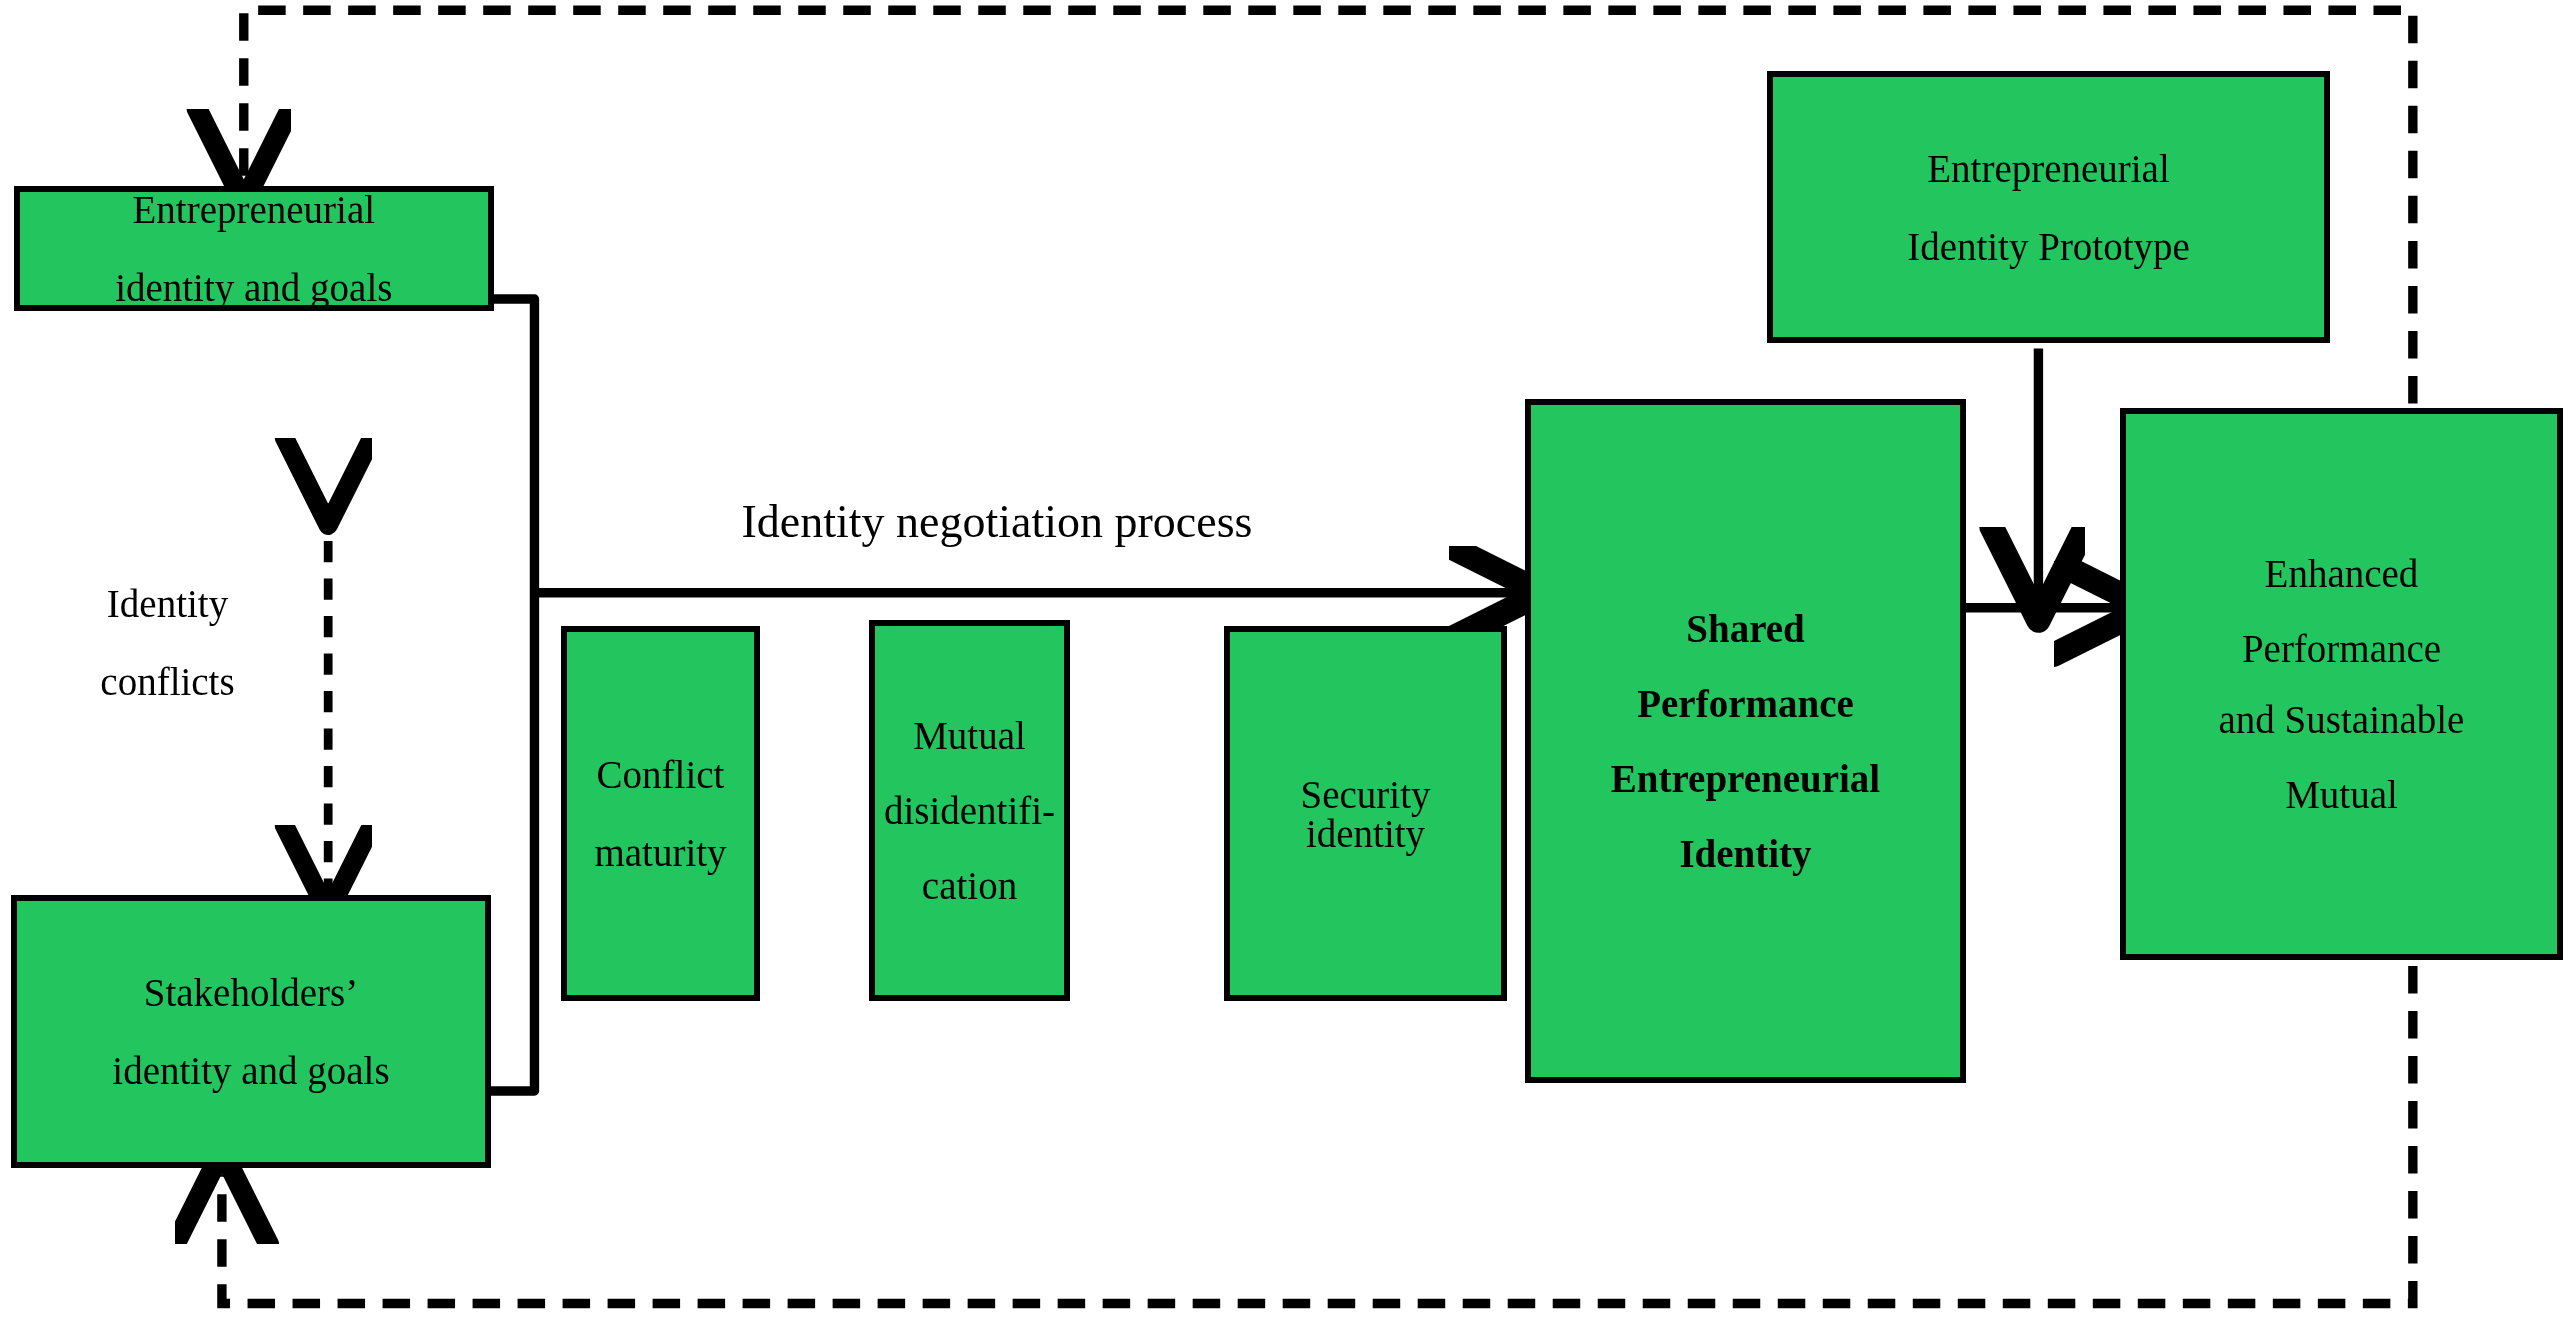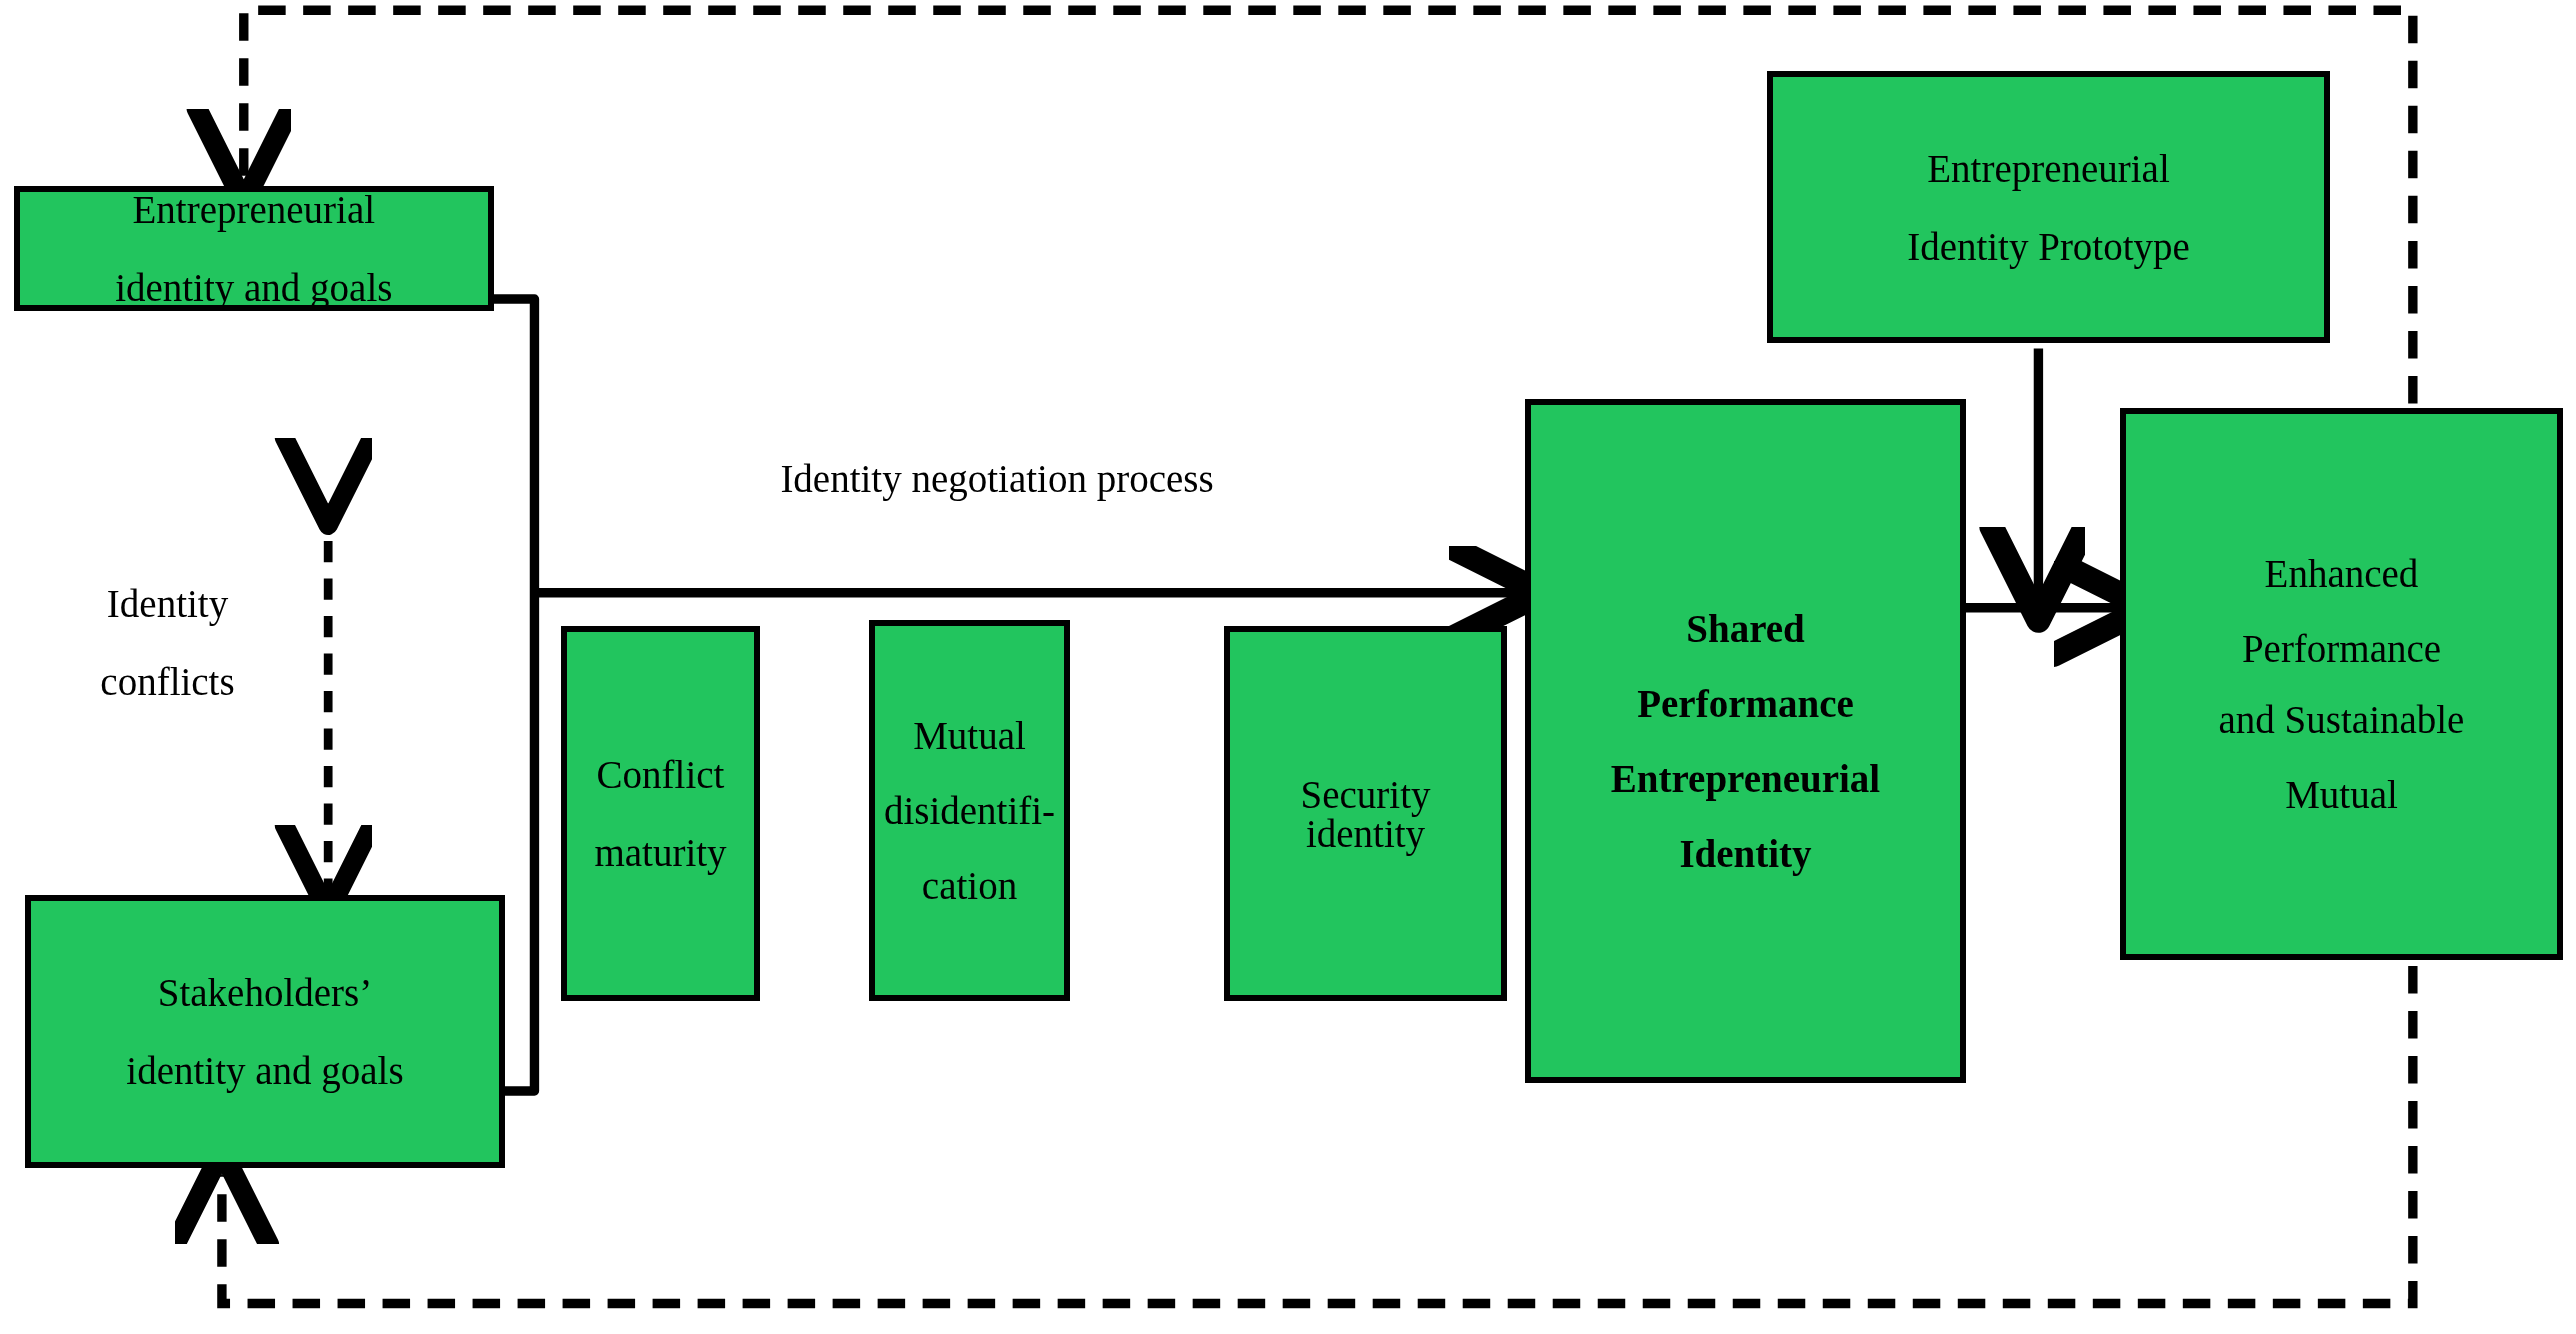--- a/index.html
+++ b/index.html
@@ -82,21 +82,21 @@
     <g fill="none" stroke="#000" stroke-width="15" stroke-dasharray="44 28">
       <path d="M 3860,1545 L 3860,2085 L 355,2085 L 355,1878" marker-end="url(#ah)"></path>
     </g>
   </svg>
 
   <div class="box" style="left:13.8px; top:186px; width:480px; height:125px; font-size:0px; padding:0 11.3px;">
     <span class="line" style="font-size:39px; line-height:1.0; margin-bottom:39px;">Entrepreneurial</span>
     <span class="line" style="font-size:39px; line-height:1.0;">identity and goals</span>
   </div>
 
-  <div class="box" style="left:25px; top:895px; width:480px; height:273px; font-size:0px; padding:0 11.3px;">
+  <div class="box" style="left:11px; top:895px; width:480px; height:273px; font-size:0px; padding:0 11.3px;">
     <span class="line" style="font-size:39px; line-height:1.0; margin-bottom:39px;">Stakeholders’</span>
     <span class="line" style="font-size:39px; line-height:1.0;">identity and goals</span>
   </div>
 
   <div class="box" style="left:561px; top:626px; width:199px; height:375px; font-size:0px; padding:0 6.3px;">
     <span class="line" style="font-size:39px; line-height:1.0; margin-bottom:39px;">Conflict</span>
     <span class="line" style="font-size:39px; line-height:1.0;">maturity</span>
   </div>
 
   <div class="box" style="left:869px; top:620px; width:201px; height:381px; font-size:0px; padding:0 5px;">
@@ -128,17 +128,17 @@
     <span class="line" style="font-size:39px; line-height:1.0; margin-bottom:36px;">and Sustainable</span>
     <span class="line" style="font-size:39px; line-height:1.0;">Mutual</span>
   </div>
 
   <div class="freelabel" style="left:36px; top:584px; width:263px; font-size:0px;">
     <span class="line" style="font-size:39px; line-height:1.0; margin-bottom:39px;">Identity</span>
     <span class="line" style="font-size:39px; line-height:1.0;">conflicts</span>
   </div>
 
   <div class="freelabel" style="left:703px; top:459px; width:588px; font-size:0px;">
-    <span class="line" style="font-size:39px; line-height:1.0;">Identity negotiation process</span>
+    <span class="line" style="font-size:46px; line-height:1.0;margin-top:40px;">Identity negotiation process</span>
   </div>
 
 </div>
 
 
 </body></html>

